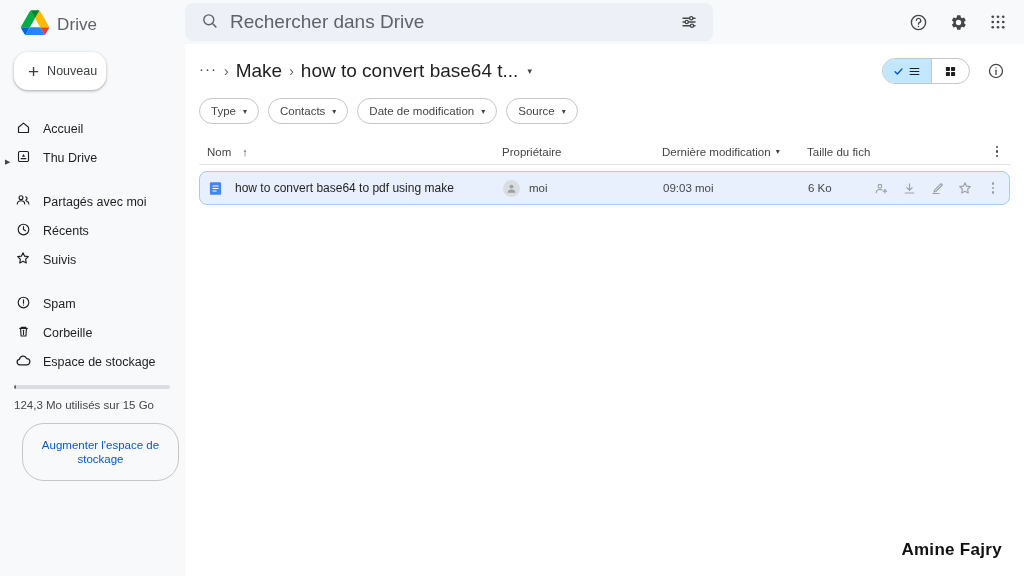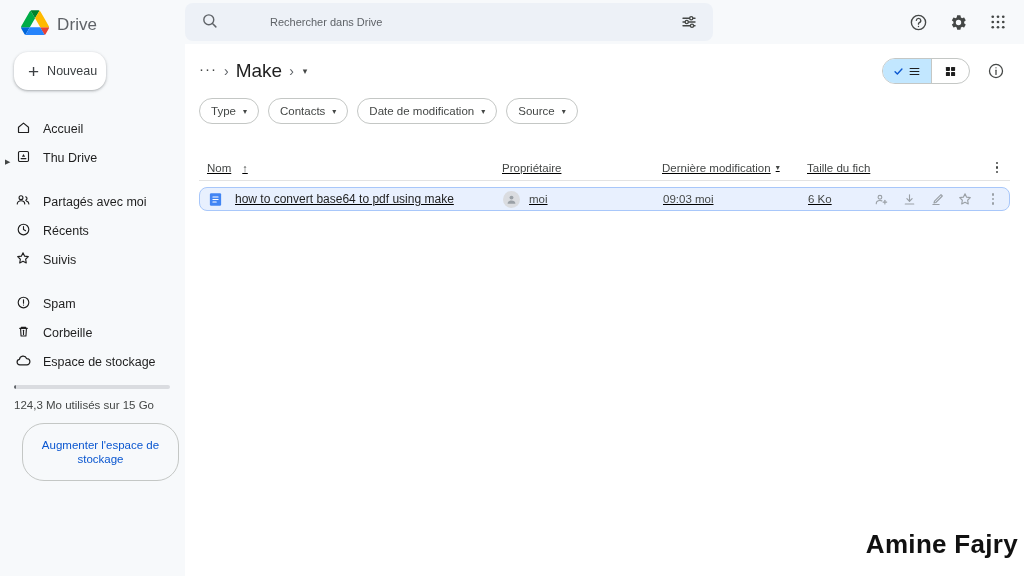--- a/index.html
+++ b/index.html
@@ -25,21 +25,21 @@
   }
   .search-wrap { flex: 1; display: flex; align-items: center; padding-left: 0; }
   .searchbar {
     width: 528px; height: 38px; border-radius: 8px;
     background: #edf1f7; display: flex; align-items: center;
     padding: 0 12px 0 16px; gap: 12px;
   }
   .searchbar input {
     flex: 1; border: none; outline: none; background: transparent;
     font-family: "Liberation Sans", sans-serif;
-    font-size: 11px; color: #444746; margin-left: 40px;
+    font-size: 19px; color: #444746;
   }
   .searchbar input::placeholder { color: #5f6368; }
   .topbar-right {
     display: flex; align-items: center; gap: 16px;
     margin-left: auto; padding-right: 14px;
   }
   .ic-btn {
     width: 24px; height: 24px; display: flex; align-items: center; justify-content: center;
     cursor: pointer; color: #444746;
   }
@@ -122,57 +122,57 @@
 
   .chips { display: flex; gap: 9px; padding: 12px 0 0 14px; }
   .chip {
     height: 26px; border: 1px solid #c4c7c5; border-radius: 14px;
     display: flex; align-items: center; gap: 7px; padding: 0 11px;
     font-size: 11.5px; color: #444746; cursor: pointer; white-space: nowrap;
   }
   .chip .cc { font-size: 8px; color: #444746; }
 
   
-  .table { margin-top: 31px; padding-left: 14px; text-decoration: underline; }
+  .table { margin-top: 15px; padding-left: 14px; }
   .thead {
     display: flex; align-items: center; height: 26px;
     font-size: 11.5px; color: #444746; padding: 0 2px 0 8px;
     border-bottom: 1px solid #e3e3e3;
   }
   .th-name { width: 295px; display: flex; align-items: center; gap: 11px; cursor: pointer; }
   .th-owner { width: 160px; }
   .th-mod { width: 145px; display: flex; align-items: center; gap: 5px; cursor: pointer; }
   .th-size { flex: 1; }
   .th-more { width: 22px; display: flex; justify-content: center; cursor: pointer; }
   .sort-arrow { font-size: 11px; color: #444746; }
 
   .row {
     margin-top: 6px;
-    height: 24px; display: flex; align-items: center;
+    height: 34px; display: flex; align-items: center;
     background: #e8f0fe; border: 1px solid #a8c7fa; border-radius: 8px;
     padding: 0 4px 0 8px; cursor: pointer;
   }
   .cell-name { width: 295px; display: flex; align-items: center; gap: 12px; }
   .doc-icon { width: 15px; height: 15px; flex: 0 0 15px; }
   .fname { font-size: 12px; color: #1f1f1f; white-space: nowrap; }
   .cell-owner { width: 160px; display: flex; align-items: center; gap: 9px; }
   .avatar {
     width: 17px; height: 17px; border-radius: 50%; background: #dadce0;
     display: flex; align-items: center; justify-content: center; flex: 0 0 17px;
   }
   .owner-name { font-size: 11.5px; color: #444746; }
   .cell-mod { width: 145px; font-size: 11.5px; color: #444746; }
   .cell-size { flex: 1; font-size: 11.5px; color: #444746; }
   .row-actions { display: flex; align-items: center; gap: 8px; padding-right: 2px; }
   .act { width: 20px; height: 20px; display: flex; align-items: center; justify-content: center; cursor: pointer; color: #9aa0a6; }
 
   
   .watermark {
-    position: absolute; right: 6px; bottom: 16px;
-    font-size: 26px; font-weight: 700; color: #111111; letter-spacing: .3px;
+    position: absolute; right: 22px; bottom: 16px;
+    font-size: 17px; font-weight: 700; color: #111111; letter-spacing: .3px;
   }
   .kebab-dots { display: flex; flex-direction: column; gap: 2px; align-items: center; }
   .kebab-dots i { width: 2.5px; height: 2.5px; border-radius: 50%; background: currentColor; display: block; }
 </style>
 </head>
 <body>
 
 <div class="app">
 
   <div class="topbar">
@@ -351,20 +351,21 @@
     </div>
 
     <div class="main">
 
       <div class="main-head">
         <div class="breadcrumb">
           <span class="bc-dots">···</span>
           <span class="bc-sep">›</span>
           <span class="bc-item">Make</span>
           <span class="bc-sep">›</span>
+          <span class="bc-current">how to convert base64 t...</span>
           <span class="bc-caret">▾</span>
         </div>
 
         <div class="head-right">
           <div class="view-toggle">
             <div class="vt-seg active">
               <svg width="11" height="11" viewBox="0 0 24 24" fill="none" stroke="#0b57d0" stroke-width="3" stroke-linecap="round" stroke-linejoin="round">
                 <path d="M4.5 12.5l5 5 10-11"></path>
               </svg>
               <svg width="13" height="13" viewBox="0 0 24 24" stroke="#1f1f1f" stroke-width="2.2" stroke-linecap="round">

